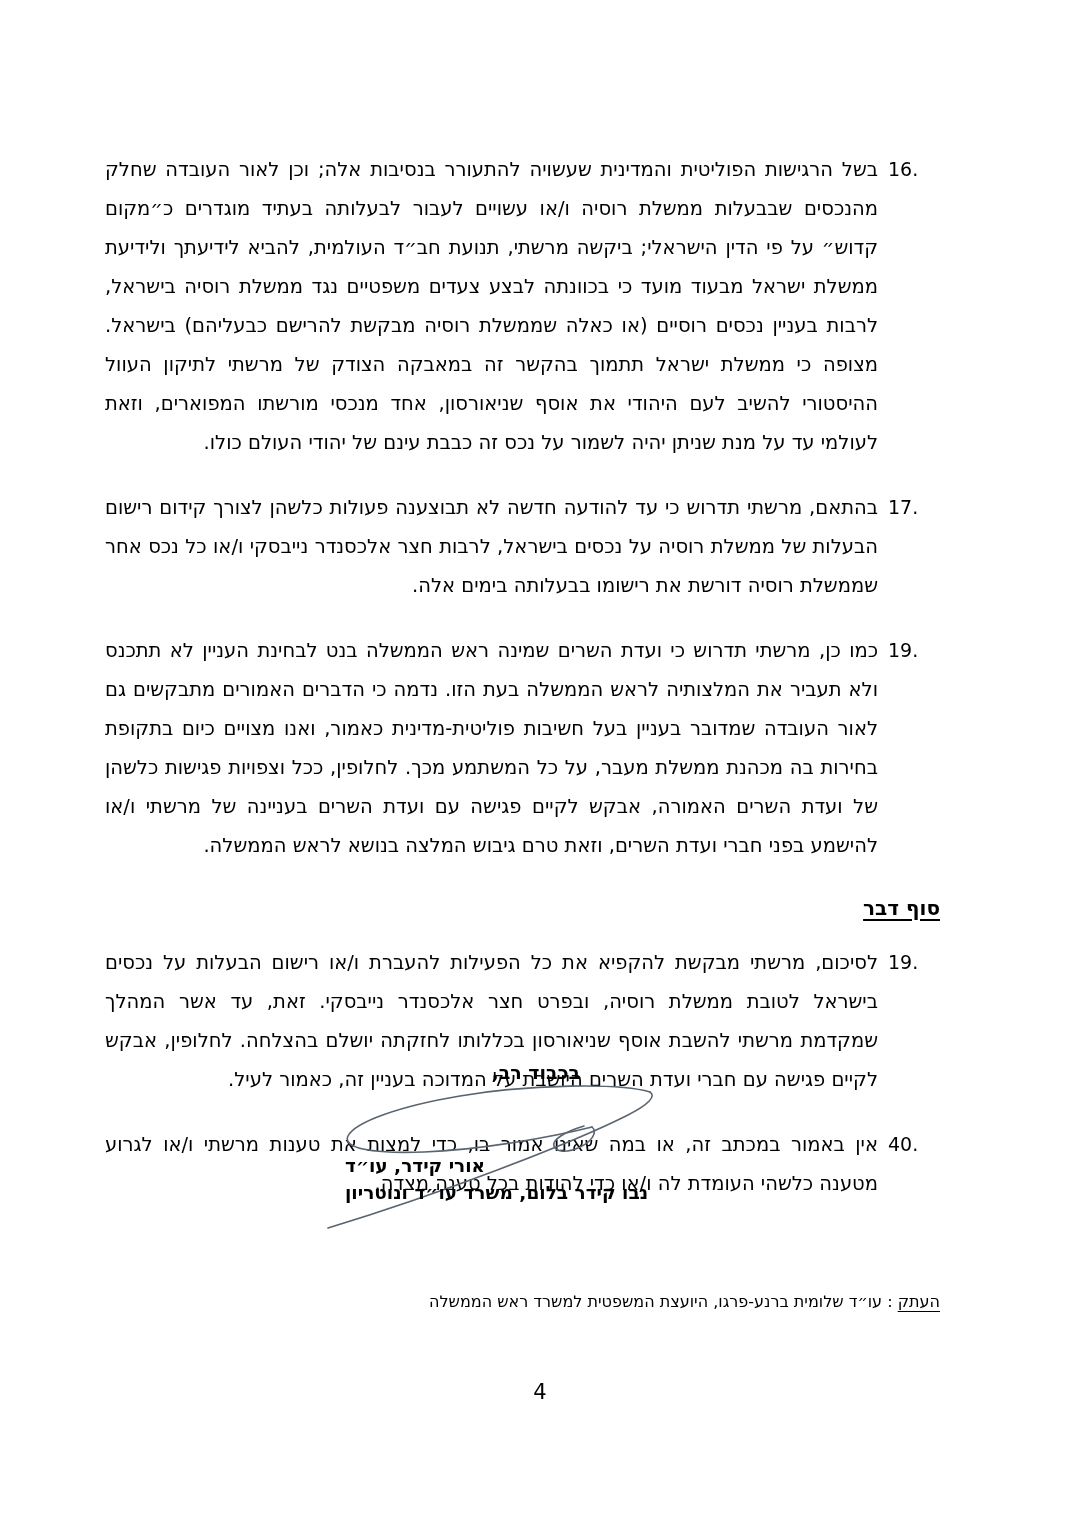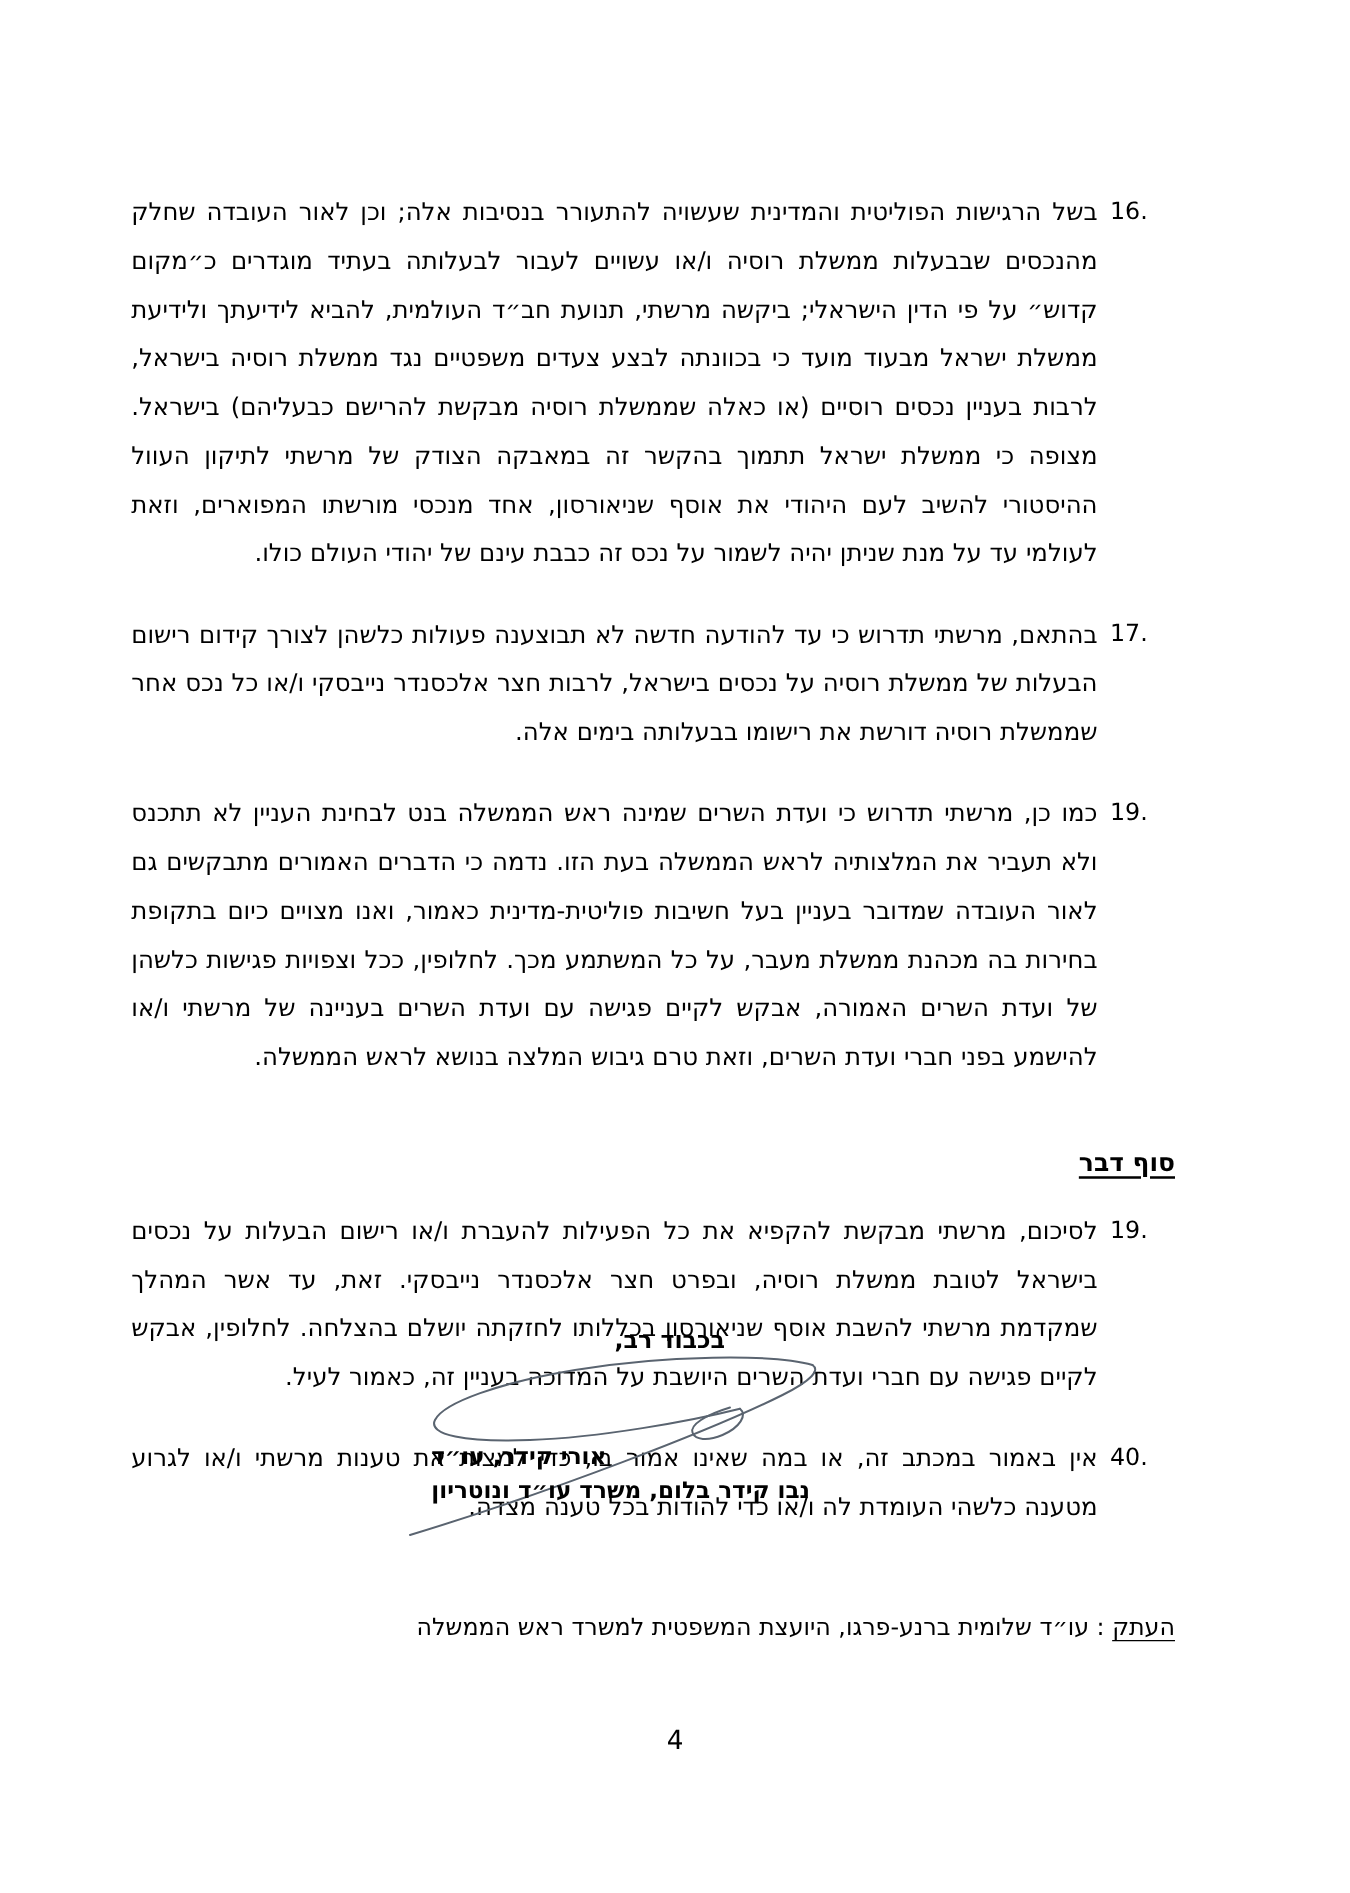--- a/index.html
+++ b/index.html
@@ -63,21 +63,21 @@
     font-size: 19px;
     line-height: 39px;
   }
 
   .clause-text {
     display: block;
   }
 
   
   .section-heading {
-    margin: 50px 0 20px 0;
+    margin: 28px 0 20px 0;
     font-size: 20px;
     line-height: 30px;
     font-weight: bold;
     text-align: right;
     direction: rtl;
   }
   .section-heading .ul {
     text-decoration: underline;
     text-underline-offset: 4px;
   }
@@ -131,21 +131,21 @@
     line-height: 27px;
     white-space: nowrap;
   }
 
   
   .cc-line {
     position: absolute;
     top: 1287px;
     right: 140px;
     left: 105px;
-    font-size: 19px;
+    font-size: 16px;
     line-height: 30px;
     text-align: right;
     direction: rtl;
   }
   .cc-label {
     text-decoration: underline;
     text-underline-offset: 4px;
   }
 
   

